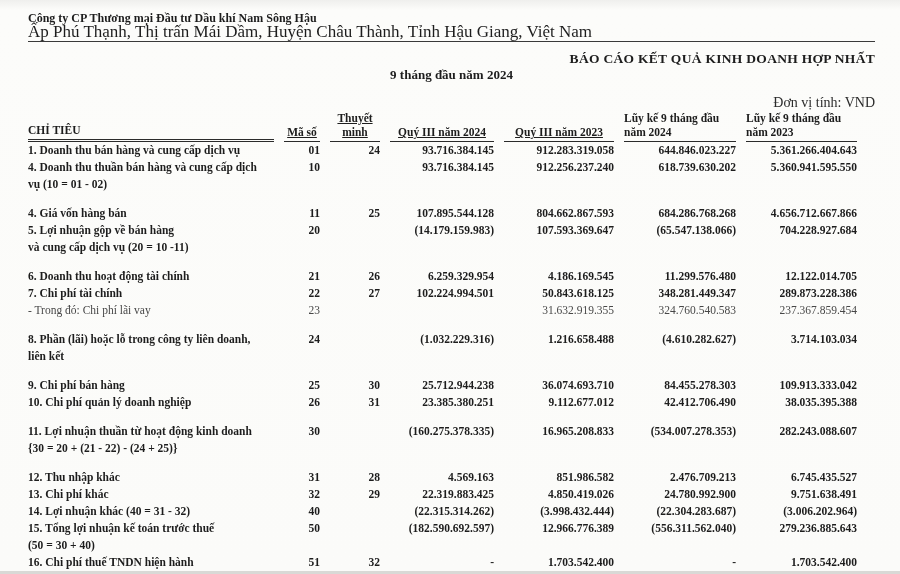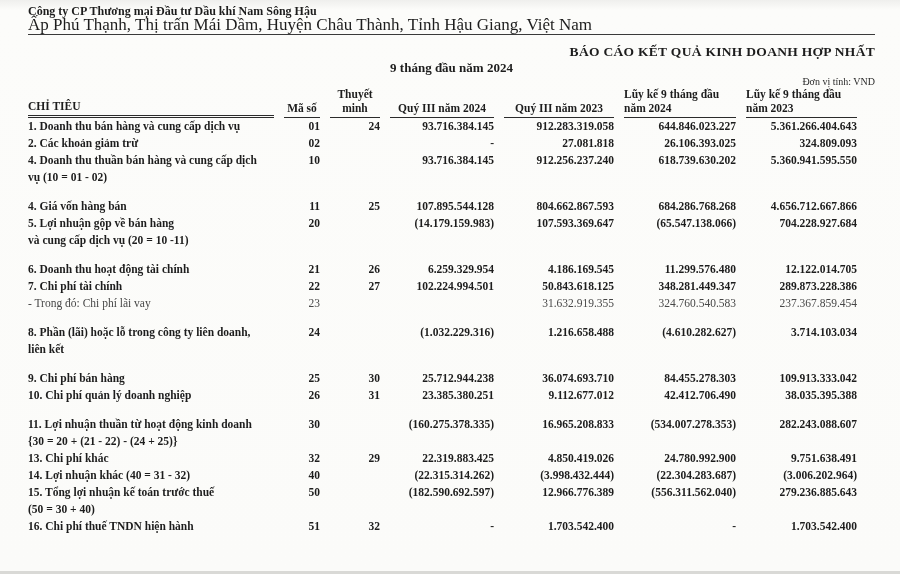--- a/index.html
+++ b/index.html
@@ -5,57 +5,57 @@
   * { margin: 0; padding: 0; box-sizing: border-box; }
   html, body { background: #888; }
   .page {
     position: relative;
     width: 900px; height: 574px;
     margin: 0 auto;
     background: linear-gradient(#efefed 0px, #fcfcfa 10px, #fbfbf9 100%);
     overflow: hidden;
     font-family: "Liberation Serif", "DejaVu Serif", serif;
     color: #1d1d1d;
-    padding: 4px 25px 0 28px;
+    padding: 11px 25px 0 28px;
   }
   
   .top-header {
     display: flex; justify-content: space-between; align-items: flex-end;
     border-bottom: 1.5px solid #3a3a3a; padding-bottom: 2px;
   }
   .company-block { line-height: 14px; }
   .company-name { font-weight: bold; font-size: 12px; }
   .company-address { font-size: 17px; }
   .report-block { text-align: right; line-height: 14px; }
   .report-type { font-weight: bold; font-size: 12px; }
   .report-period { font-size: 11.5px; }
   
   .title-block { text-align: center; margin-top: 9px; line-height: 16px; }
   .report-title { font-weight: bold; font-size: 13.5px; letter-spacing: 0.3px; text-align: right; }
   .report-subtitle { font-weight: bold; font-size: 13px; }
-  .unit-label { text-align: right; font-size: 10px; margin-top: 0; color: #2a2a2a; }
+  .unit-label { text-align: right; font-size: 14px; margin-top: 12px; color: #2a2a2a; }
   
   table.report {
     width: 849px; table-layout: fixed;
     border-collapse: separate; border-spacing: 10px 0;
     margin-left: -10px; margin-top: 0;
     font-size: 11.5px;
   }
   col.c-label { width: 246px; }
   col.c-code  { width: 36px; }
   col.c-note  { width: 50px; }
   col.c-v1    { width: 104px; }
   col.c-v2    { width: 110px; }
   col.c-v3    { width: 112px; }
   col.c-v4    { width: 111px; }
   th { vertical-align: bottom; font-weight: bold; padding: 0; }
   .th-u { border-bottom: 1.5px solid #2b2b2b; padding-bottom: 2px; line-height: 14px; }
   .th-u.double { border-bottom: 3px double #2b2b2b; }
   .ha-left { text-align: left; }
-  .ha-center { text-align: center; }
+  .ha-center { text-align: center; text-decoration: underline; }
   .ha-right { text-align: left; }
   tbody td {
     vertical-align: top; font-weight: bold;
     line-height: 17px; padding: 0;
   }
   tbody tr.gap td { padding-top: 12px; }
   td.c-label { text-align: left; }
   td.c-code, td.c-note { text-align: right; }
   td.c-num { text-align: right; white-space: nowrap; }
   tr.light td { font-weight: normal; color: #474747; margin-top: 10px; }
@@ -127,32 +127,20 @@
     </td>
     <td class="c-code">01</td>
     <td class="c-note">24</td>
     <td class="c-num">93.716.384.145</td>
     <td class="c-num">912.283.319.058</td>
     <td class="c-num">644.846.023.227</td>
     <td class="c-num">5.361.266.404.643</td>
   </tr>
         <tr>
     <td class="c-label">
-      <div>2. Các khoản giảm trừ</div>
-      <div></div>
-    </td>
-    <td class="c-code">02</td>
-    <td class="c-note"></td>
-    <td class="c-num">-</td>
-    <td class="c-num">27.081.818</td>
-    <td class="c-num">26.106.393.025</td>
-    <td class="c-num">324.809.093</td>
-  </tr>
-        <tr>
-    <td class="c-label">
       <div>4. Doanh thu thuần bán hàng và cung cấp dịch</div>
       <div>vụ (10 = 01 - 02)</div>
     </td>
     <td class="c-code">10</td>
     <td class="c-note"></td>
     <td class="c-num">93.716.384.145</td>
     <td class="c-num">912.256.237.240</td>
     <td class="c-num">618.739.630.202</td>
     <td class="c-num">5.360.941.595.550</td>
   </tr>
@@ -257,20 +245,32 @@
       <div>11. Lợi nhuận thuần từ hoạt động kinh doanh</div>
       <div>{30 = 20 + (21 - 22) - (24 + 25)}</div>
     </td>
     <td class="c-code">30</td>
     <td class="c-note"></td>
     <td class="c-num">(160.275.378.335)</td>
     <td class="c-num">16.965.208.833</td>
     <td class="c-num">(534.007.278.353)</td>
     <td class="c-num">282.243.088.607</td>
   </tr>
+        <tr class="gap">
+    <td class="c-label">
+      <div>12. Thu nhập khác</div>
+      <div></div>
+    </td>
+    <td class="c-code">31</td>
+    <td class="c-note">28</td>
+    <td class="c-num">4.569.163</td>
+    <td class="c-num">851.986.582</td>
+    <td class="c-num">2.476.709.213</td>
+    <td class="c-num">6.745.435.527</td>
+  </tr>
         <tr>
     <td class="c-label">
       <div>13. Chi phí khác</div>
       <div></div>
     </td>
     <td class="c-code">32</td>
     <td class="c-note">29</td>
     <td class="c-num">22.319.883.425</td>
     <td class="c-num">4.850.419.026</td>
     <td class="c-num">24.780.992.900</td>

